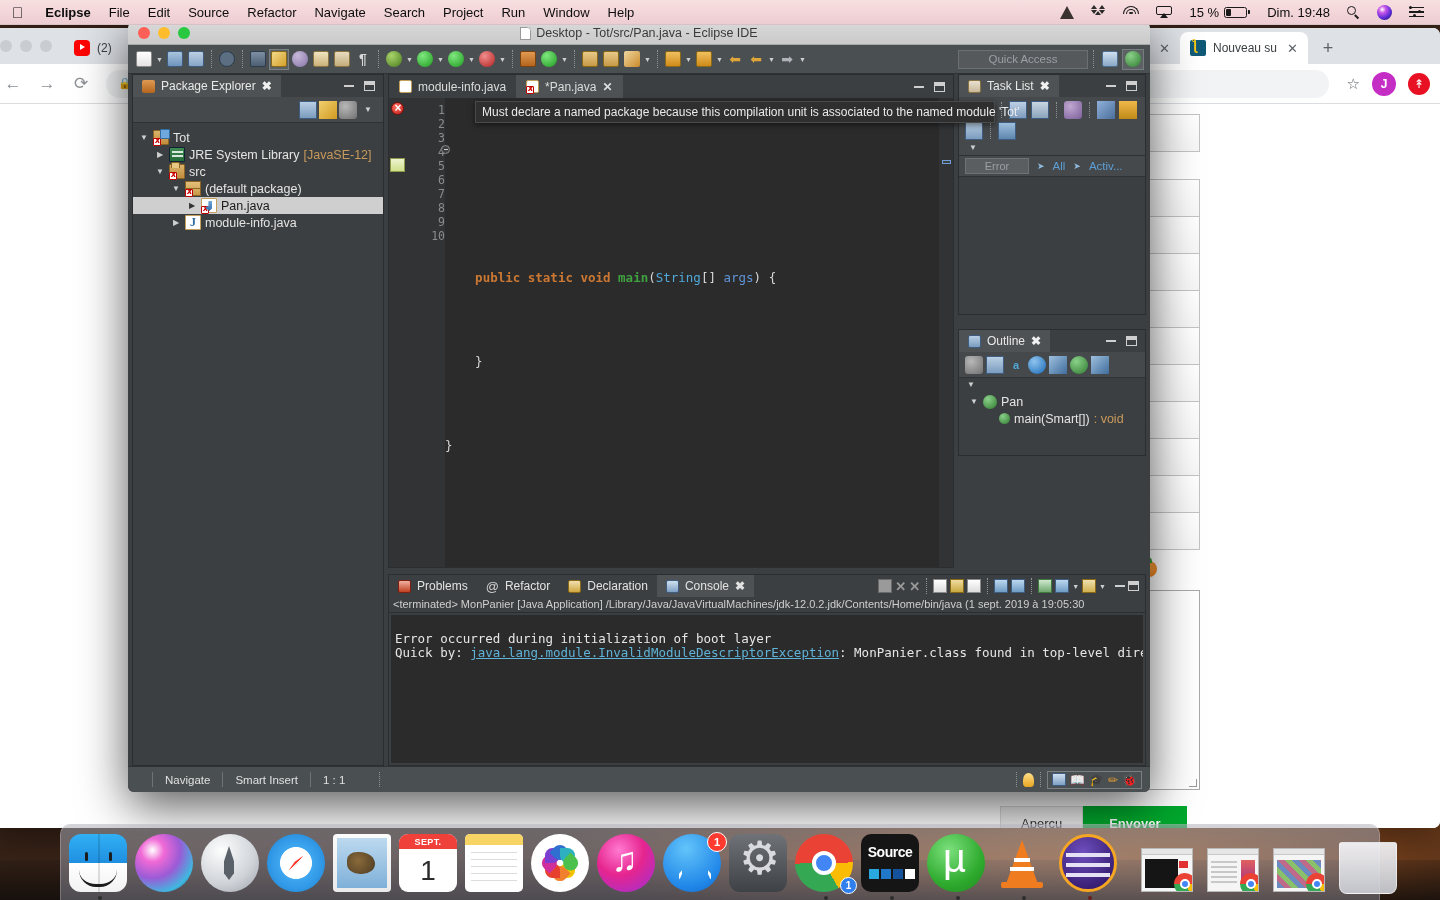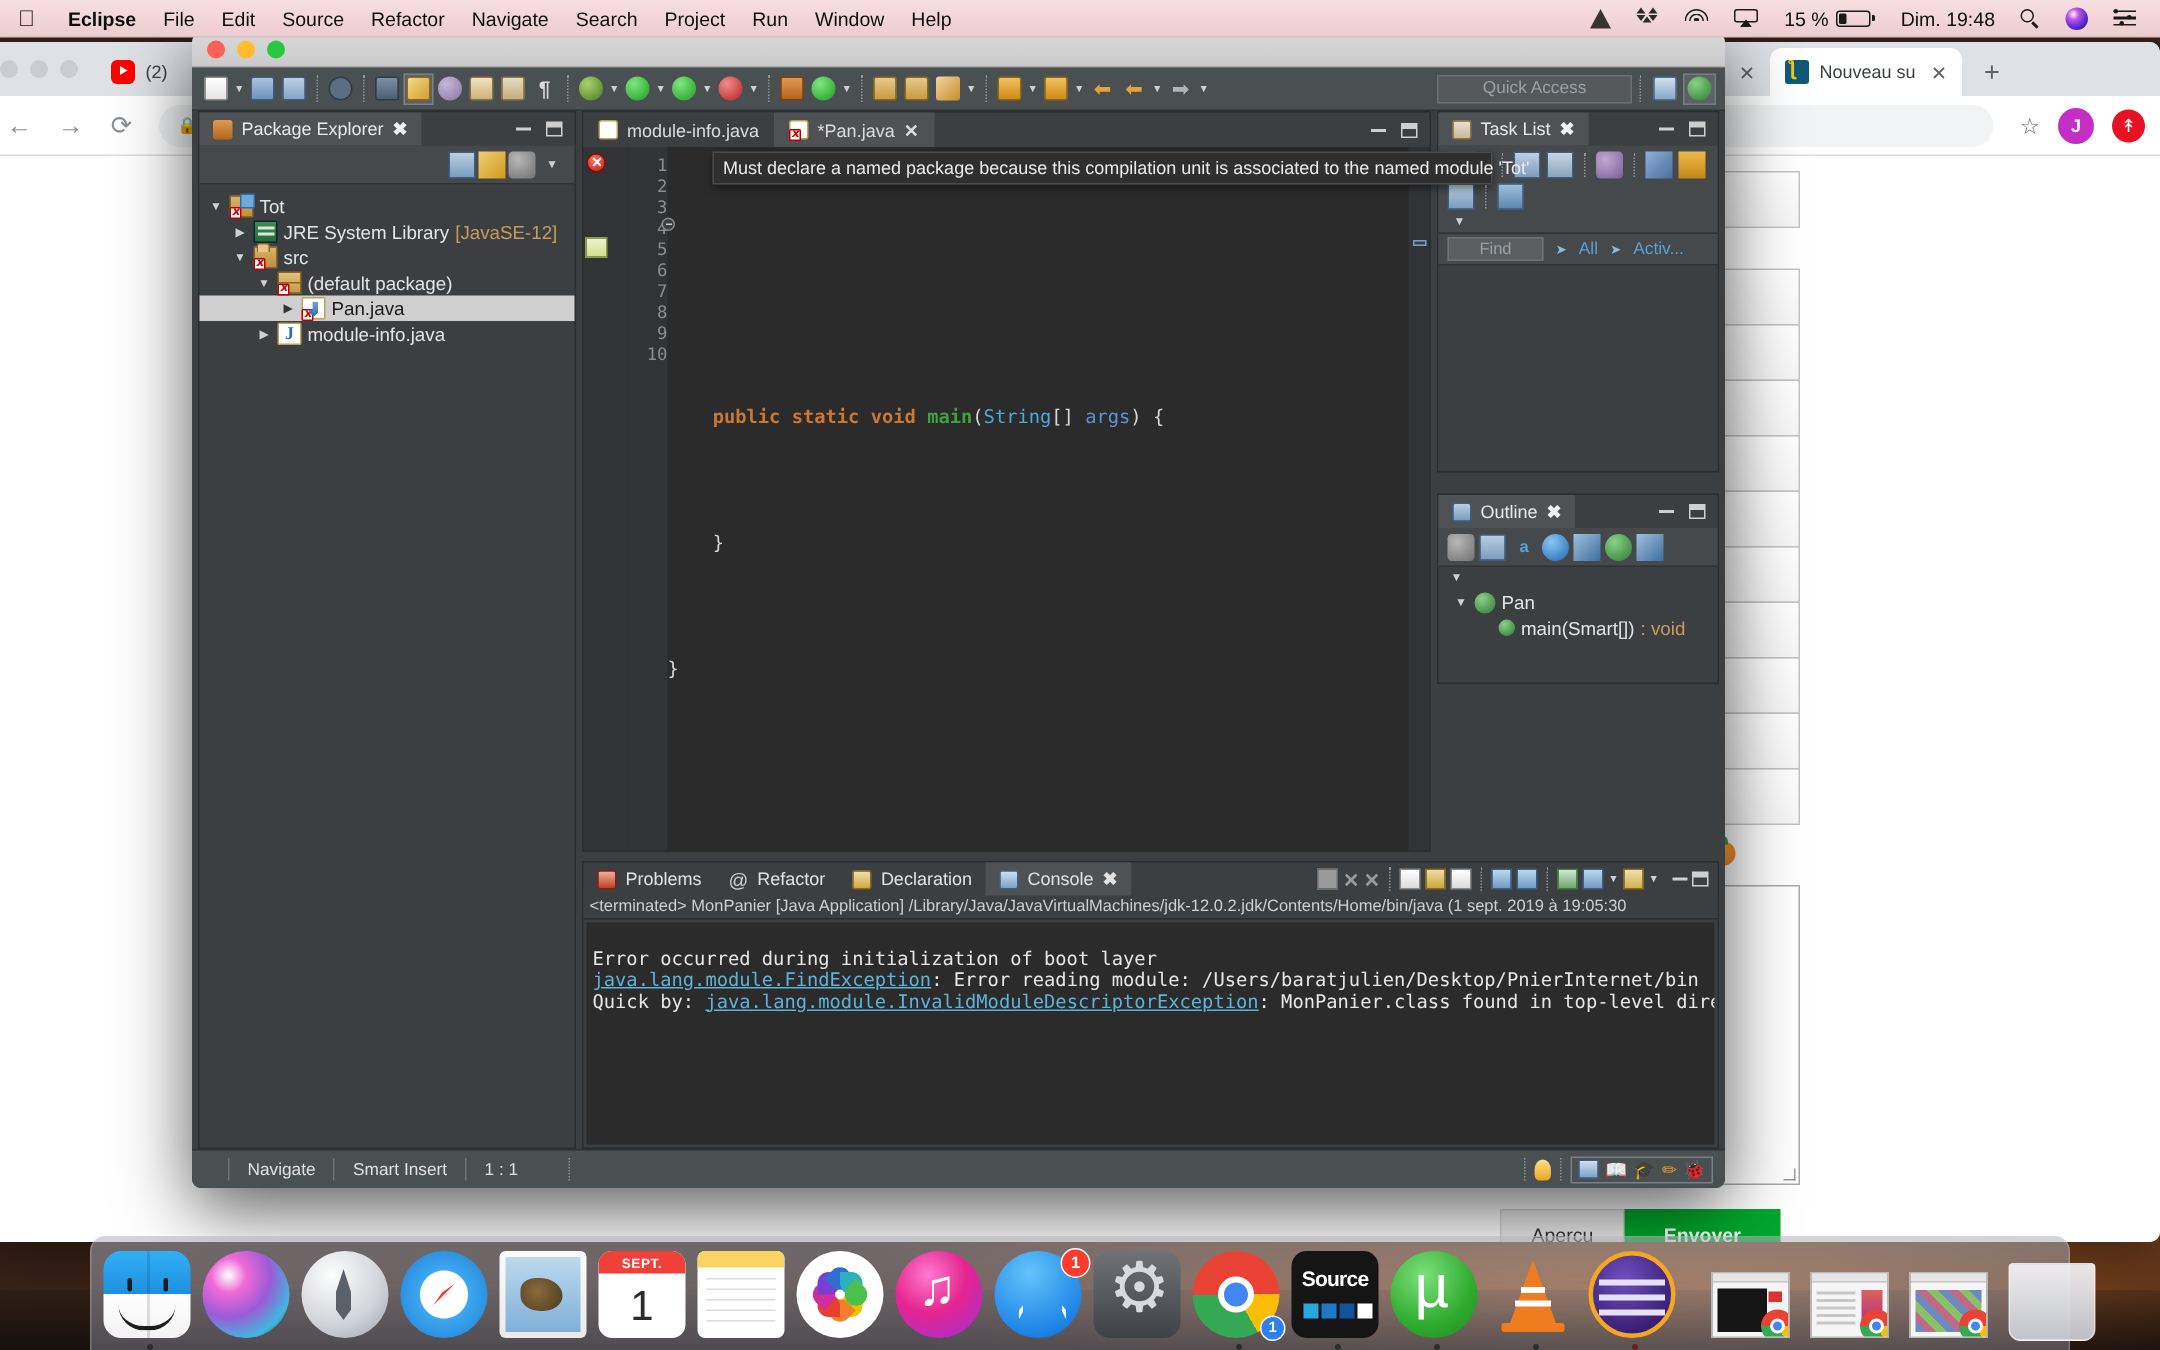--- a/index.html
+++ b/index.html
@@ -464,20 +464,24 @@
 </div>
 
 <div id="eclipse">
 
   <div id="ecl-title">
     <div class="lights">
       <i class="r"></i>
       <i class="y"></i>
       <i class="g"></i>
     </div>
+    <div class="ttl">
+      <span class="doc-ic"></span>
+      <span>Desktop - Tot/src/Pan.java - Eclipse IDE</span>
+    </div>
   </div>
 
   <div id="ecl-toolbar">
     <div class="tb">
       <span class="tb-ico" style="background:linear-gradient(180deg,#fff,#e4e4e4);border:1px solid #8a8a8a;"></span>
     </div>
     <div class="tb-arrow">▼</div>
     <div class="tb">
       <span class="tb-ico" style="background:linear-gradient(180deg,#a8c4de,#6f93bb);border:1px solid #3f5d80;"></span>
     </div>
@@ -729,21 +733,21 @@
         </div>
         <div class="tl-row" style="margin-top:3px">
           <span class="vt-ico" style="background:linear-gradient(180deg,#b9cfe4,#7b9cbe);border:1px solid #3f5d80;"></span>
           <span class="tl-sep"></span>
           <span class="vt-ico" style="background:linear-gradient(180deg,#9fc0de,#5e86ae);border:1px solid #3f5d80;"></span>
         </div>
         <div style="padding:3px 0 1px 4px;color:#cfcfcf;font-size:8px;">▼</div>
       </div>
 
       <div class="tl-find">
-        <span class="find-box">Find</span>
+        <span class="find-box">Error</span>
         <span class="tl-caret">➤</span>
         <span class="tl-link">All</span>
         <span class="tl-caret">➤</span>
         <span class="tl-link">Activ...</span>
       </div>
 
       <div style="position:absolute;left:0;right:0;top:110px;bottom:0;background:#3c3f41;"></div>
     </div>
 
     <div class="view" id="outline">
@@ -821,21 +825,21 @@
           <span class="vt-ico" style="background:linear-gradient(180deg,#f0e0b0,#d0b050);border:1px solid #8a6a16;width:14px;height:14px;"></span>
           <span style="color:#cfcfcf;font-size:7px;">▼</span>
           <span class="ctrl-min" style="margin-left:6px;"></span>
           <span class="ctrl-max"></span>
         </div>
       </div>
 
       <div class="c-head">&lt;terminated&gt; MonPanier [Java Application] /Library/Java/JavaVirtualMachines/jdk-12.0.2.jdk/Contents/Home/bin/java (1 sept. 2019 à 19:05:30</div>
 
       <div class="c-out">
-<div>Error occurred during initialization of boot layer</div><div><span class="c-link">java.lang.module.FindException</span><span>: Error reading module: /Users/baratjulien/Desktop/PnierInternet/bin</span></div><div><span>Quick by: </span><span class="c-link">java.lang.module.InvalidModuleDescriptorException</span><span>: MonPanier.class found in top-level directo</span></div>
+<div>Error occurred during initialization of boot layer</div><div><span>Quick by: </span><span class="c-link">java.lang.module.InvalidModuleDescriptorException</span><span>: MonPanier.class found in top-level directo</span></div>
       </div>
     </div>
 
   </div>
 
   <div id="ecl-status">
     <span style="width:24px"></span>
     <span class="sb-sep"></span>
     <span class="sb-cell">Navigate</span>
     <span class="sb-sep"></span>

